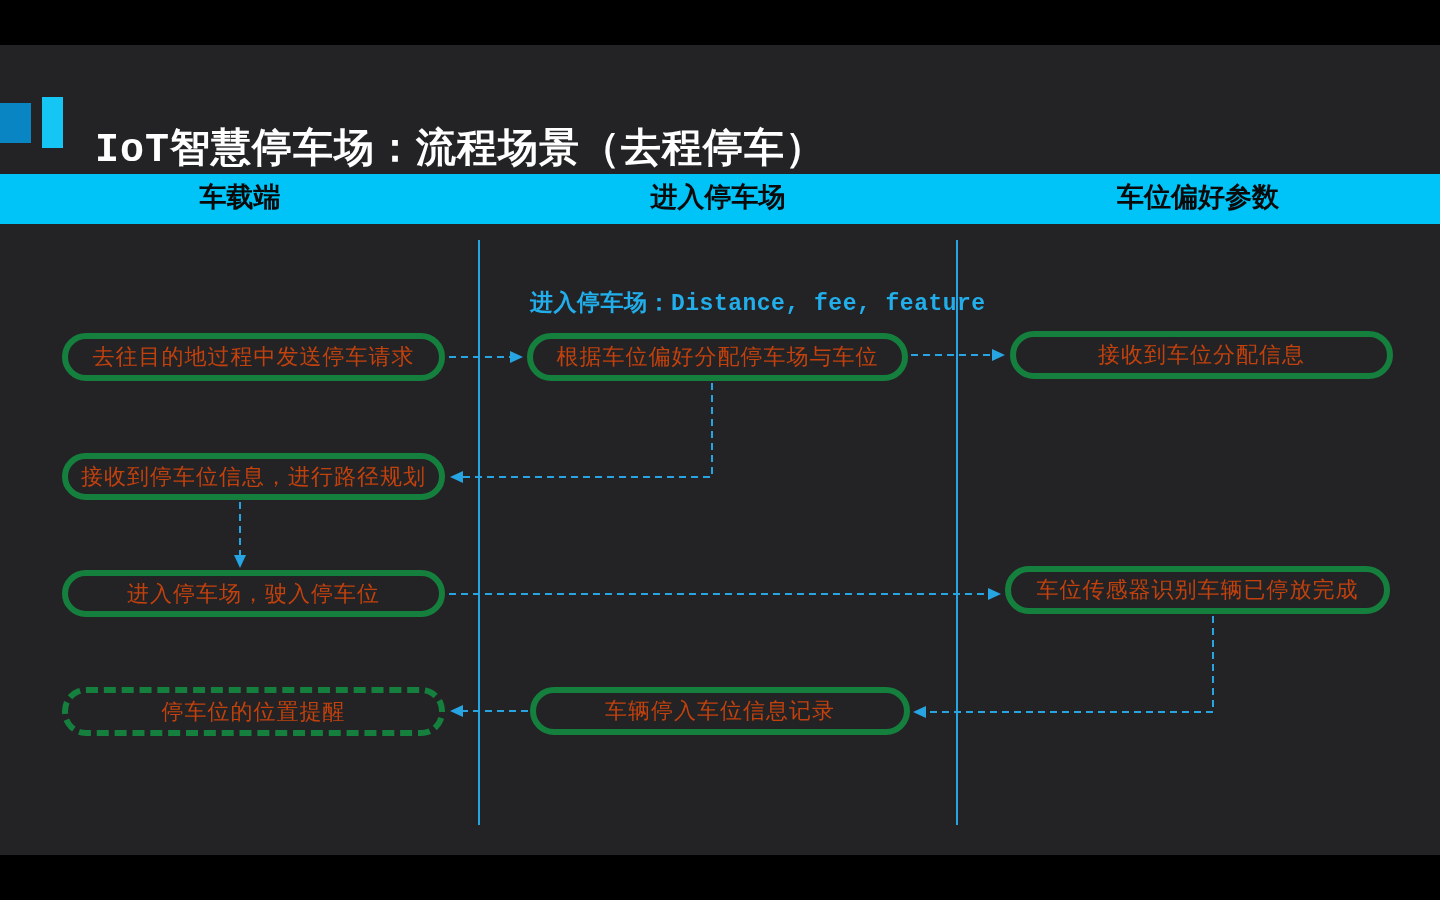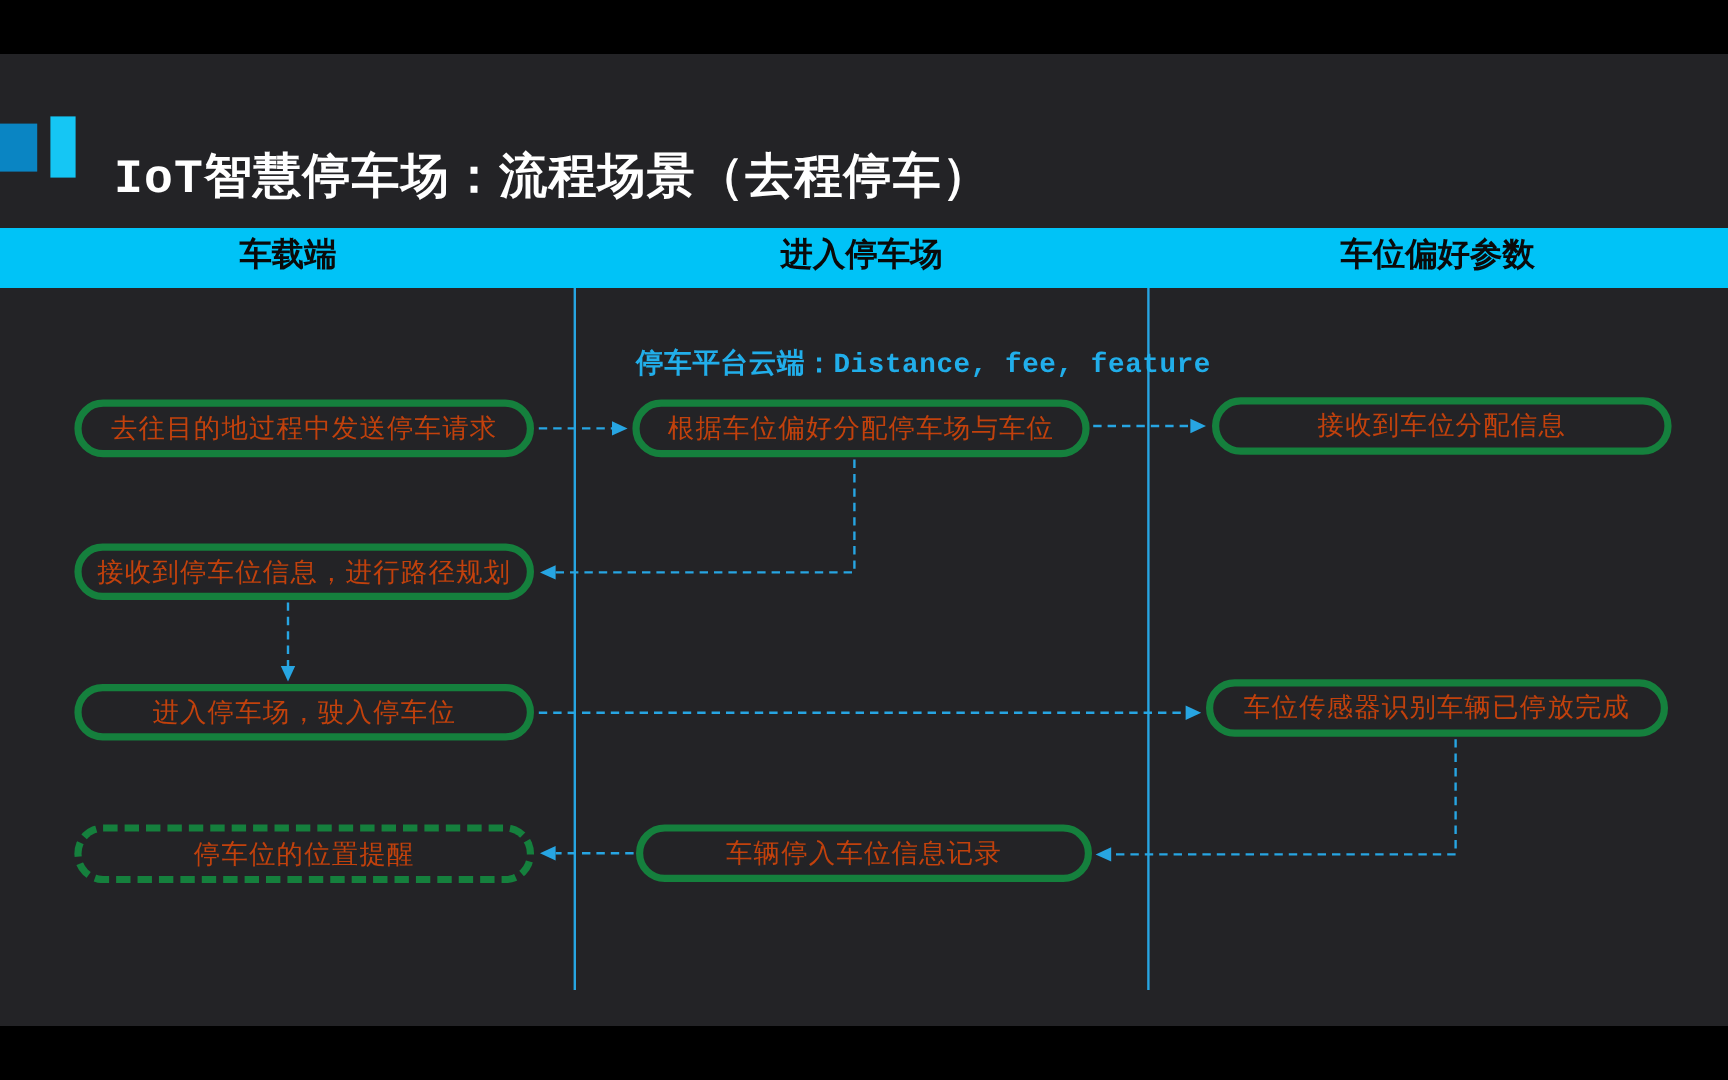--- a/index.html
+++ b/index.html
@@ -8,21 +8,21 @@
   .slide-bg{position:absolute;left:0;top:45px;width:1440px;height:810px;background:#232326;}
 
   
   .sq{position:absolute;}
   .sq1{left:0;top:103px;width:31px;height:40px;background:#0a85c3;}
   .sq2{left:42px;top:97px;width:21px;height:51px;background:#15c6f4;}
   .page-title{position:absolute;left:95px;top:98px;font-size:40px;line-height:52px;
               font-weight:bold;color:#ffffff;letter-spacing:1px;white-space:nowrap;}
 
   
-  .lane-bar{position:absolute;left:0;top:190px;width:1440px;height:50px;background:#00c3f7;}
+  .lane-bar{position:absolute;left:0;top:174px;width:1440px;height:50px;background:#00c3f7;}
   .lane-label{position:absolute;top:0;height:50px;line-height:50px;transform:translateX(-50%);
               font-size:27px;font-weight:bold;color:#0a0a0a;white-space:nowrap;}
   .ll1{left:240px;} .ll2{left:718px;} .ll3{left:1198px;}
 
   
   .divider{position:absolute;top:240px;width:2px;height:585px;background:#27a5e2;}
   .d1{left:478px;} .d2{left:956px;}
 
   
   .annotation{position:absolute;left:530px;top:287px;font-size:23px;font-weight:bold;
@@ -55,21 +55,21 @@
 
   <div class="lane-bar">
     <span class="lane-label ll1">车载端</span>
     <span class="lane-label ll2">进入停车场</span>
     <span class="lane-label ll3">车位偏好参数</span>
   </div>
 
   <div class="divider d1"></div>
   <div class="divider d2"></div>
 
-  <div class="annotation">停车平台云端：Distance, fee, feature</div>
+  <div class="annotation">进入停车场：Distance, fee, feature</div>
 
   <div class="node n1">去往目的地过程中发送停车请求</div>
   <div class="node n2">根据车位偏好分配停车场与车位</div>
   <div class="node n3">接收到车位分配信息</div>
   <div class="node n4">接收到停车位信息，进行路径规划</div>
   <div class="node n5">进入停车场，驶入停车位</div>
   <div class="node n6">车位传感器识别车辆已停放完成</div>
   <div class="node n7">停车位的位置提醒</div>
   <div class="node n8">车辆停入车位信息记录</div>
 

